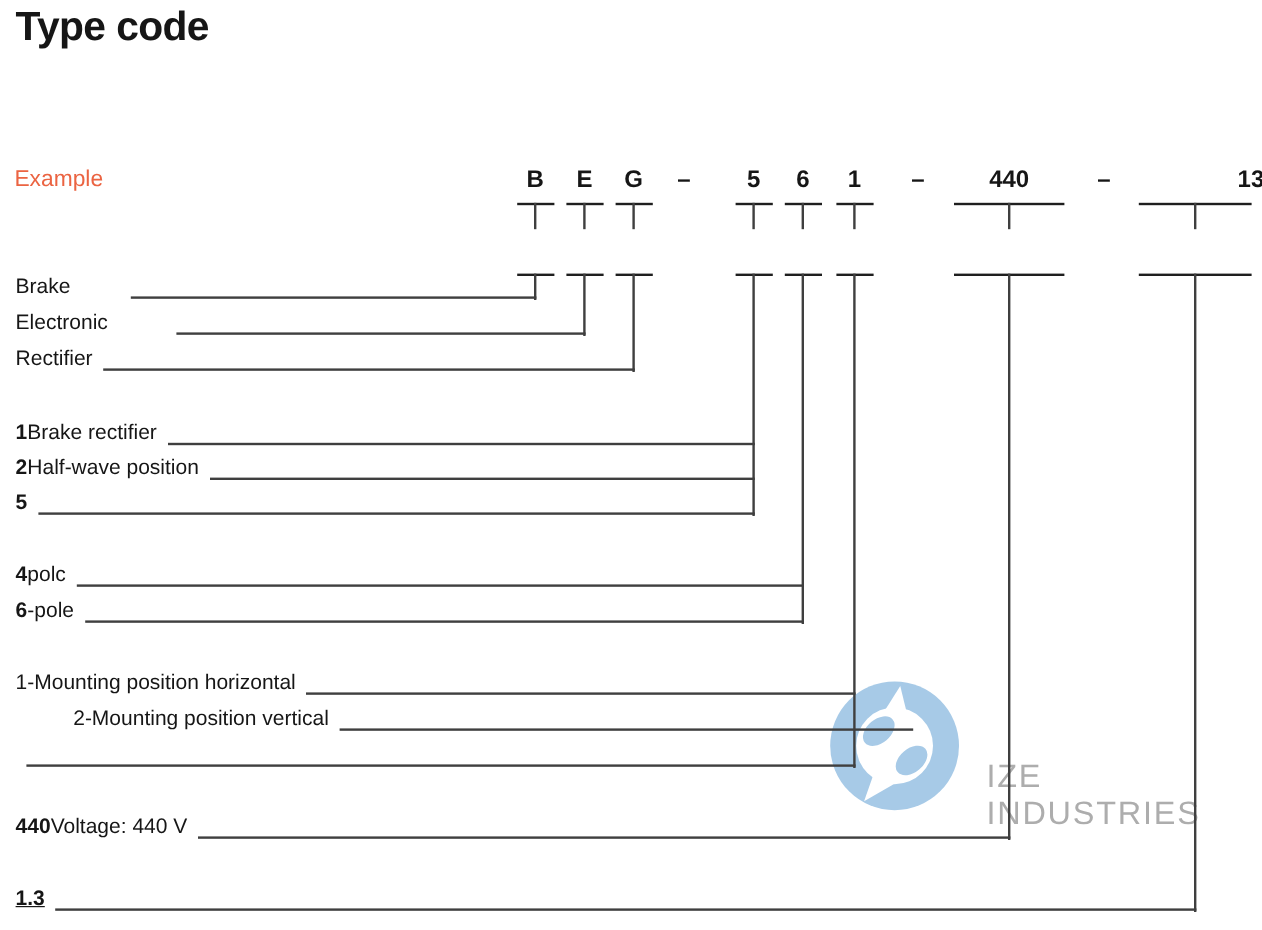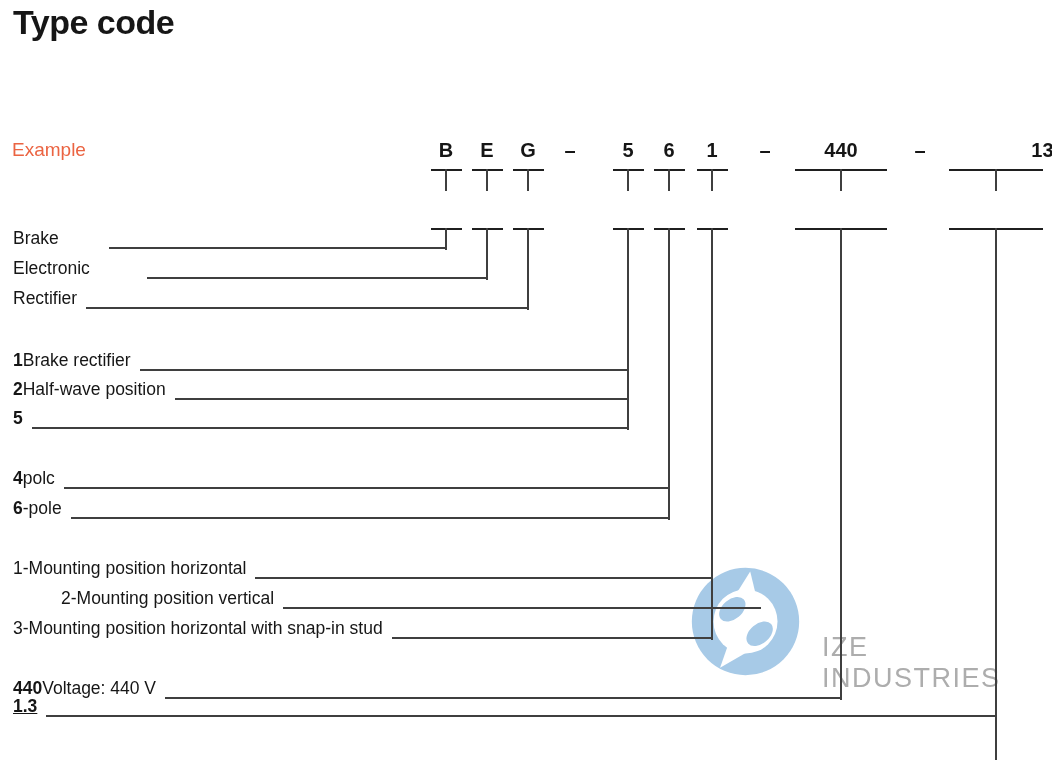--- a/index.html
+++ b/index.html
@@ -132,27 +132,26 @@
       </div>
       <div class="legend-row" style="left: 13px; top: 559px; width: 700px; text-align: center;">
         <span>1-Mounting position horizontal</span>
         <div class="legend-line"></div>
       </div>
       <div class="legend-row" style="left: 13px; top: 589px; width: 700px; margin-left: 48px;">
         <span>2-Mounting position vertical</span>
         <div class="legend-line"></div>
       </div>
       <div class="legend-row" style="left: 13px; top: 619px; width: 700px;">
-        <span>3-Mounting position horizontal with snap-in stud</span>
         <div class="legend-line"></div>
       </div>
       <div class="legend-row" style="left: 13px; top: 679px; width: 829px;">
         <b>440</b>
         <span> Voltage: 440 V</span>
         <div class="legend-line"></div>
       </div>
-      <div class="legend-row" style="left: 13px; top: 697px; width: 984px; text-decoration: underline;">
+      <div class="legend-row" style="left: 13px; top: 739px; width: 984px; text-decoration: underline;">
         <b>1.3</b>
         <div class="legend-line"></div>
       </div>
     </div>
 
 </div>
 
 </body></html>

